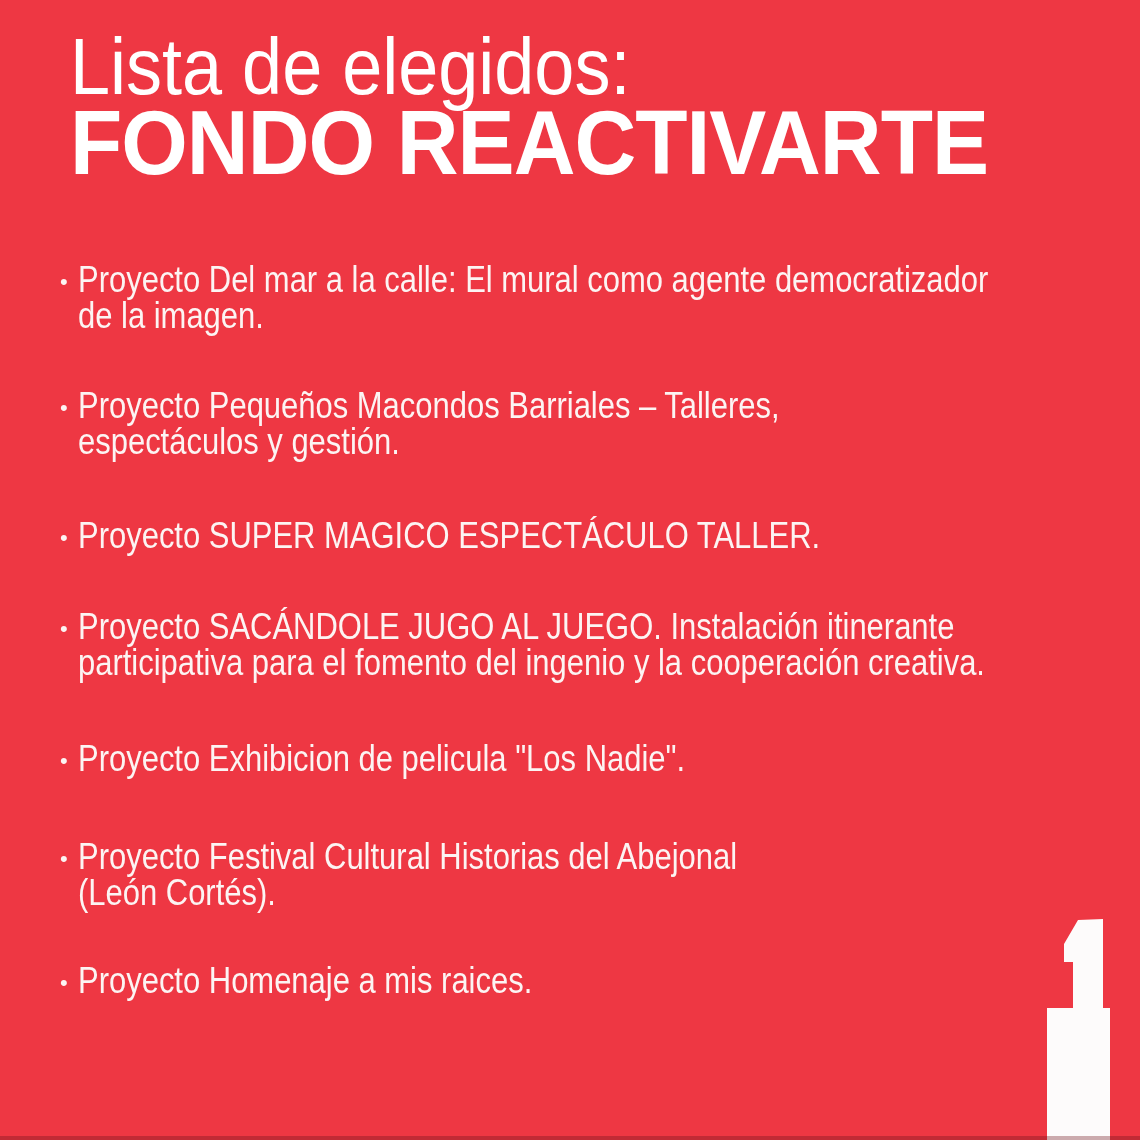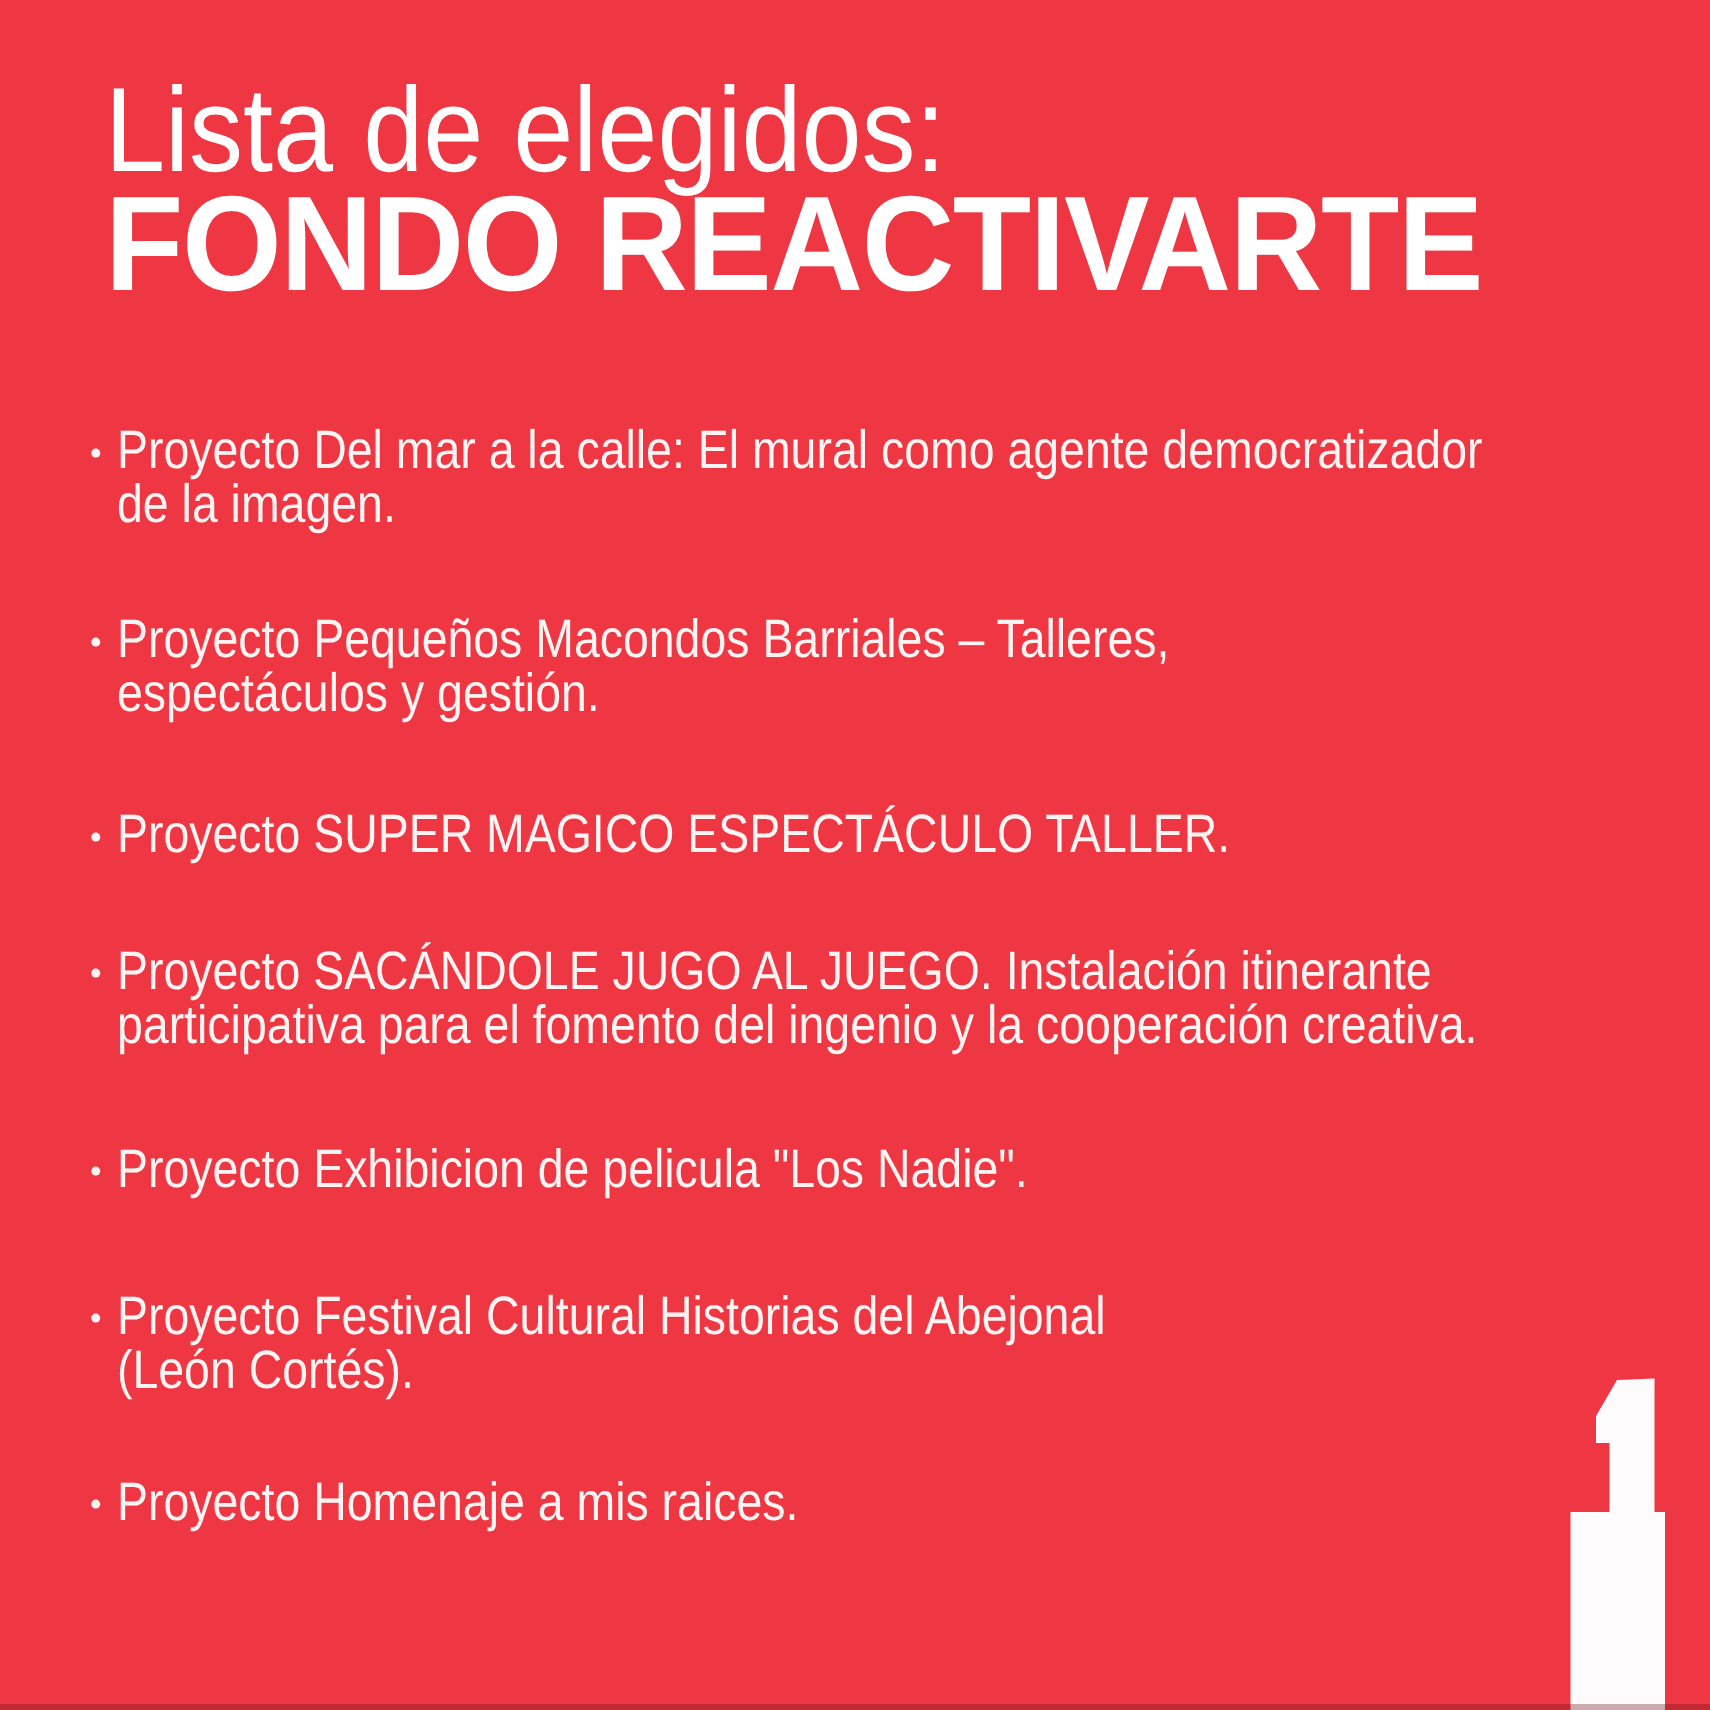--- a/index.html
+++ b/index.html
@@ -12,21 +12,20 @@
     overflow: hidden;
     position: relative;
     background: var(--bg, #EE3743);
     font-family: "Liberation Sans", "DejaVu Sans", sans-serif;
   }
   .page {
     position: absolute;
     inset: 0;
     padding: 30px 0 0 70px;
     box-sizing: border-box;
-    margin-top: 20px;
   }
   .title1 {
     color: var(--title, #FFFFFF);
     font-size: 80px;
     line-height: 74px;
     font-weight: 400;
     white-space: nowrap;
     transform: scaleX(0.90);
     transform-origin: 0 0;
   }

